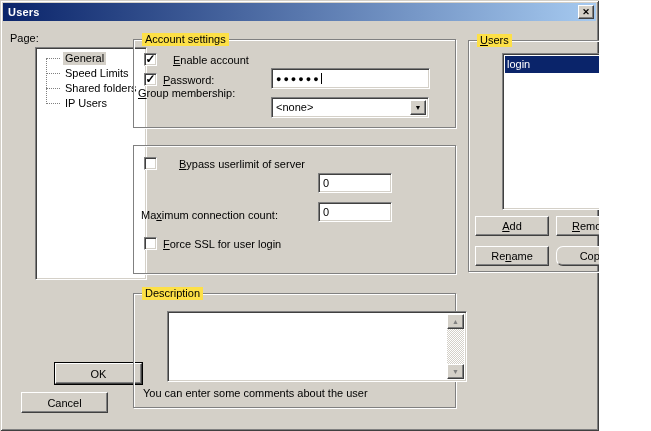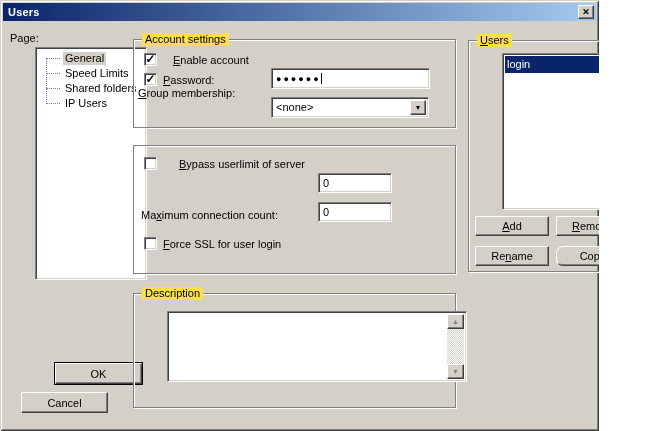--- a/index.html
+++ b/index.html
@@ -197,20 +197,21 @@
       <div class="vscroll">
         <span class="sb-btn up">
           <span class="arrow">▲</span>
         </span>
         <span class="sb-track"></span>
         <span class="sb-btn down">
           <span class="arrow">▼</span>
         </span>
       </div>
     </div>
+    <span class="lbl" style="left:9px; top:93px;">You can enter some comments about the user</span>
   </div>
 
   <div class="group" style="left:468px; top:40px; width:170px; height:232px;">
     <span class="glabel"><u>U</u>sers</span>
     <div class="ulist sunken" style="left:9px; top:12px; width:148px; height:157px;">
       <div class="uitem selected-navy" style="background: rgb(10, 36, 106); color: rgb(255, 255, 255);">login</div>
     </div>
     <button class="btn" style="left:6px; top:175px; width:74px; height:20px;"><u>A</u>dd</button>
     <button class="btn" style="left:87px; top:175px; width:73px; height:20px;"><u>R</u>emove</button>
     <button class="btn" style="left:6px; top:205px; width:74px; height:20px;">Re<u>n</u>ame</button>

